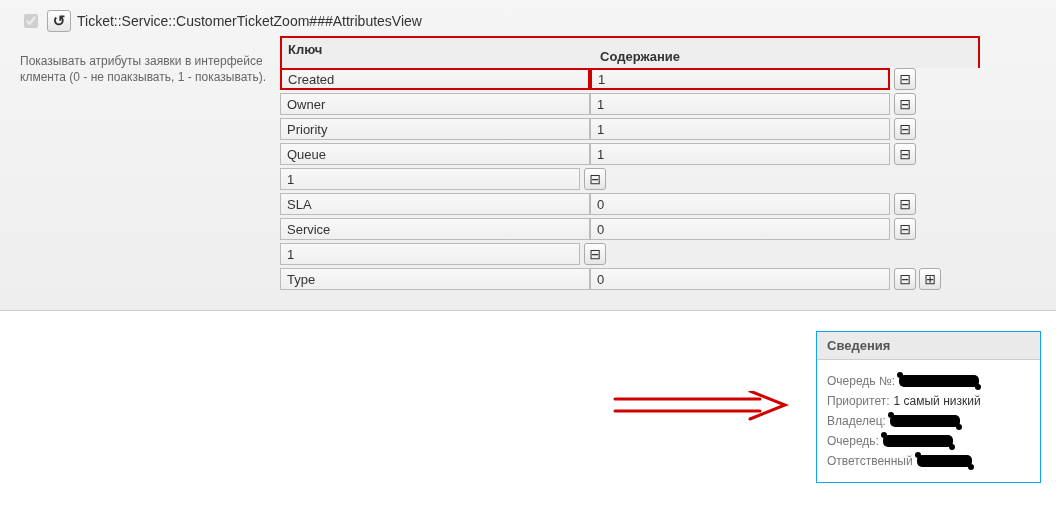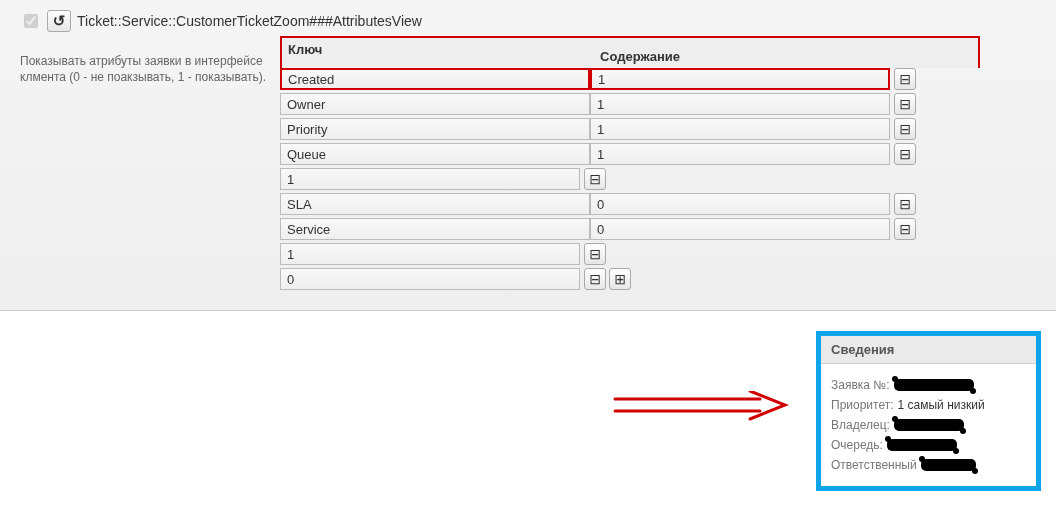--- a/index.html
+++ b/index.html
@@ -117,21 +117,21 @@
   .lower-area {
     position: relative;
     height: 200px;
     width: 100%;
   }
   .info-panel {
     position: absolute;
     right: 15px;
     top: 20px;
     width: 225px;
-    border: 5px solid #0ea5e9;
+    border: 1px solid #0ea5e9;
     background: #fff;
   }
   .info-head {
     background: #eaeaea;
     border-bottom: 1px solid #ccc;
     padding: 6px 10px;
     font-weight: bold;
     font-size: 13px;
     color: #555;
   }
@@ -241,20 +241,21 @@
               <div class="square-btn">⊟</div>
             </div>
           </div>
           <div class="tbl-row">
             <input class="val-in" value="1" style="">
             <div class="btns">
               <div class="square-btn">⊟</div>
             </div>
           </div>
           <div class="tbl-row">
+            <input class="key-in" value="Type" style="">
             <input class="val-in" value="0" style="">
             <div class="btns">
               <div class="square-btn">⊟</div>
               <div class="square-btn">⊞</div>
             </div>
           </div>
         </div>
     </div>
   </div>
 </div>
@@ -266,21 +267,21 @@
         <line x1="5" y1="8" x2="150" y2="8"></line>
         <line x1="5" y1="20" x2="150" y2="20"></line>
         <polyline points="140,0 175,14 140,28"></polyline>
       </g>
     </svg>
   </div>
   <div class="info-panel">
     <div class="info-head">Сведения</div>
     <div class="info-body">
       <div class="info-line">
-        <span class="lbl">Заявка №:</span>
+        <span class="lbl">Очередь №:</span>
         <span class="redact" style="width:80px"></span>
       </div>
       <div class="info-line">
         <span class="lbl">Приоритет:</span>
         <span class="val">1 самый низкий</span>
       </div>
       <div class="info-line">
         <span class="lbl">Владелец:</span>
         <span class="redact" style="width:70px"></span>
       </div>

